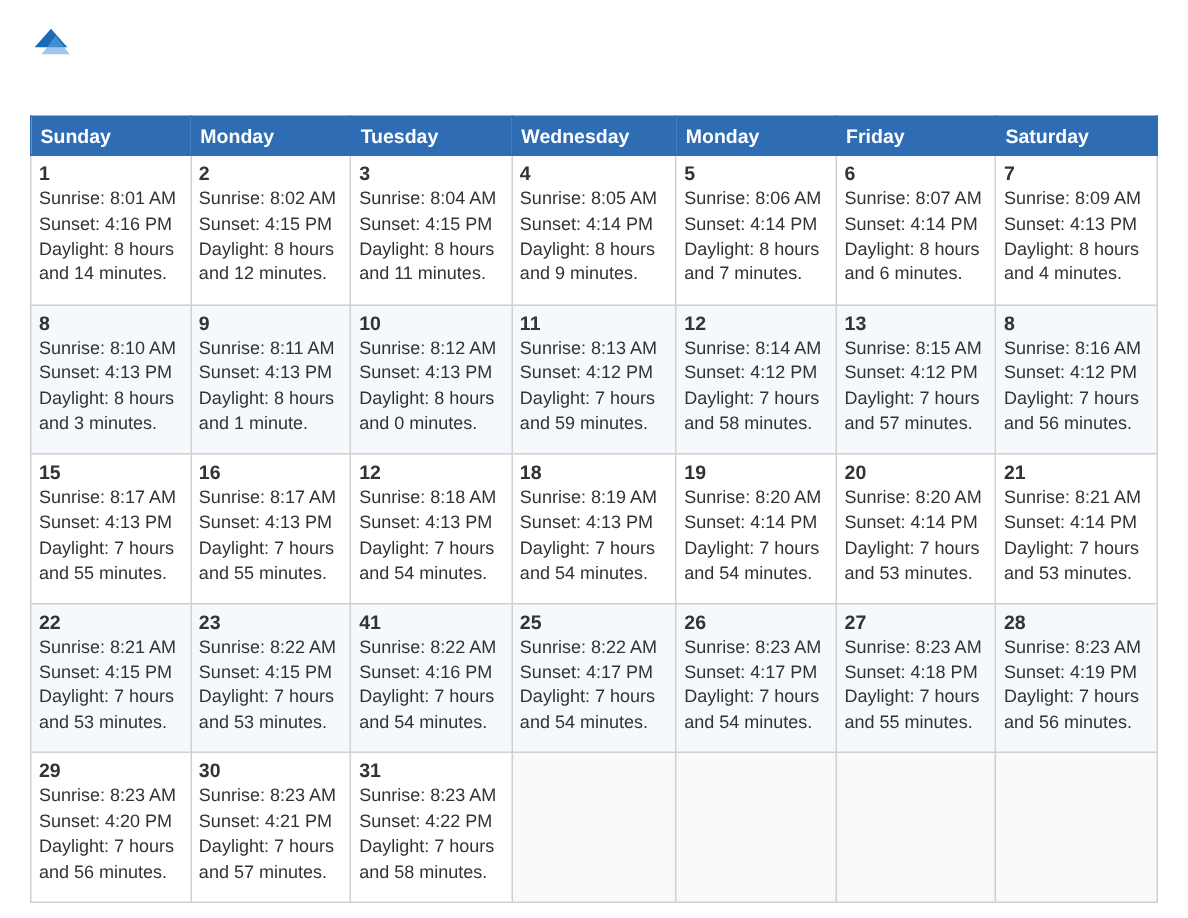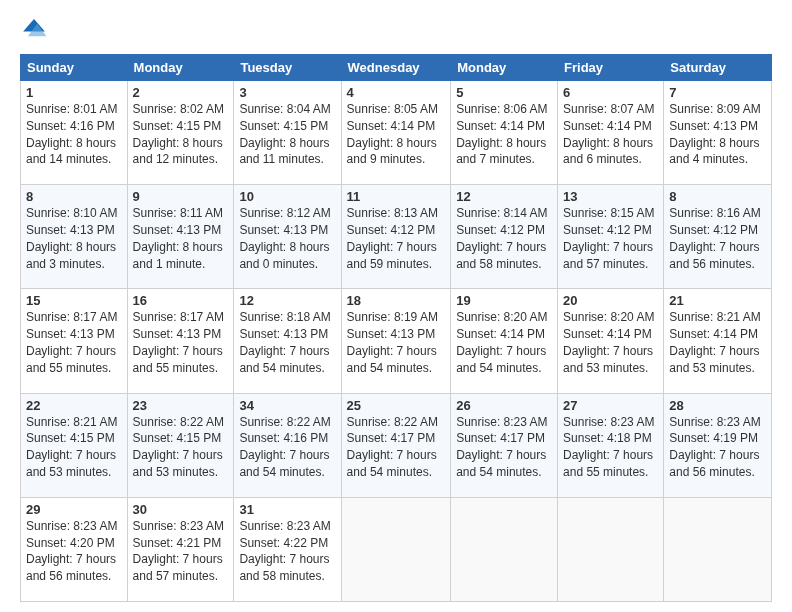--- a/index.html
+++ b/index.html
@@ -56,20 +56,21 @@
       color: #333;
     }
     .location {
       font-size: 14px;
       color: #555;
     }
     .calendar {
       width: 100%;
       border-collapse: collapse;
       flex: 1;
+      margin-top: 23px;
     }
     .calendar th {
       background-color: #2e6db4;
       color: #fff;
       font-size: 13px;
       font-weight: bold;
       padding: 5px 6px;
       text-align: left;
       border: 1px solid #2e6db4;
     }
@@ -157,21 +158,21 @@
           <td><span class="day-num">16</span><span class="day-info">Sunrise: 8:17 AM<br>Sunset: 4:13 PM<br>Daylight: 7 hours and 55 minutes.</span></td>
           <td><span class="day-num">12</span><span class="day-info">Sunrise: 8:18 AM<br>Sunset: 4:13 PM<br>Daylight: 7 hours and 54 minutes.</span></td>
           <td><span class="day-num">18</span><span class="day-info">Sunrise: 8:19 AM<br>Sunset: 4:13 PM<br>Daylight: 7 hours and 54 minutes.</span></td>
           <td><span class="day-num">19</span><span class="day-info">Sunrise: 8:20 AM<br>Sunset: 4:14 PM<br>Daylight: 7 hours and 54 minutes.</span></td>
           <td><span class="day-num">20</span><span class="day-info">Sunrise: 8:20 AM<br>Sunset: 4:14 PM<br>Daylight: 7 hours and 53 minutes.</span></td>
           <td><span class="day-num">21</span><span class="day-info">Sunrise: 8:21 AM<br>Sunset: 4:14 PM<br>Daylight: 7 hours and 53 minutes.</span></td>
         </tr>
         <tr>
           <td><span class="day-num">22</span><span class="day-info">Sunrise: 8:21 AM<br>Sunset: 4:15 PM<br>Daylight: 7 hours and 53 minutes.</span></td>
           <td><span class="day-num">23</span><span class="day-info">Sunrise: 8:22 AM<br>Sunset: 4:15 PM<br>Daylight: 7 hours and 53 minutes.</span></td>
-          <td><span class="day-num">34</span><span class="day-info">Sunrise: 8:22 AM<br>Sunset: 4:16 PM<br>Daylight: 7 hours and 54 minutes.</span></td>
+          <td><span class="day-num">41</span><span class="day-info">Sunrise: 8:22 AM<br>Sunset: 4:16 PM<br>Daylight: 7 hours and 54 minutes.</span></td>
           <td><span class="day-num">25</span><span class="day-info">Sunrise: 8:22 AM<br>Sunset: 4:17 PM<br>Daylight: 7 hours and 54 minutes.</span></td>
           <td><span class="day-num">26</span><span class="day-info">Sunrise: 8:23 AM<br>Sunset: 4:17 PM<br>Daylight: 7 hours and 54 minutes.</span></td>
           <td><span class="day-num">27</span><span class="day-info">Sunrise: 8:23 AM<br>Sunset: 4:18 PM<br>Daylight: 7 hours and 55 minutes.</span></td>
           <td><span class="day-num">28</span><span class="day-info">Sunrise: 8:23 AM<br>Sunset: 4:19 PM<br>Daylight: 7 hours and 56 minutes.</span></td>
         </tr>
         <tr>
           <td><span class="day-num">29</span><span class="day-info">Sunrise: 8:23 AM<br>Sunset: 4:20 PM<br>Daylight: 7 hours and 56 minutes.</span></td>
           <td><span class="day-num">30</span><span class="day-info">Sunrise: 8:23 AM<br>Sunset: 4:21 PM<br>Daylight: 7 hours and 57 minutes.</span></td>
           <td><span class="day-num">31</span><span class="day-info">Sunrise: 8:23 AM<br>Sunset: 4:22 PM<br>Daylight: 7 hours and 58 minutes.</span></td>
           <td class="empty-cell"></td>

